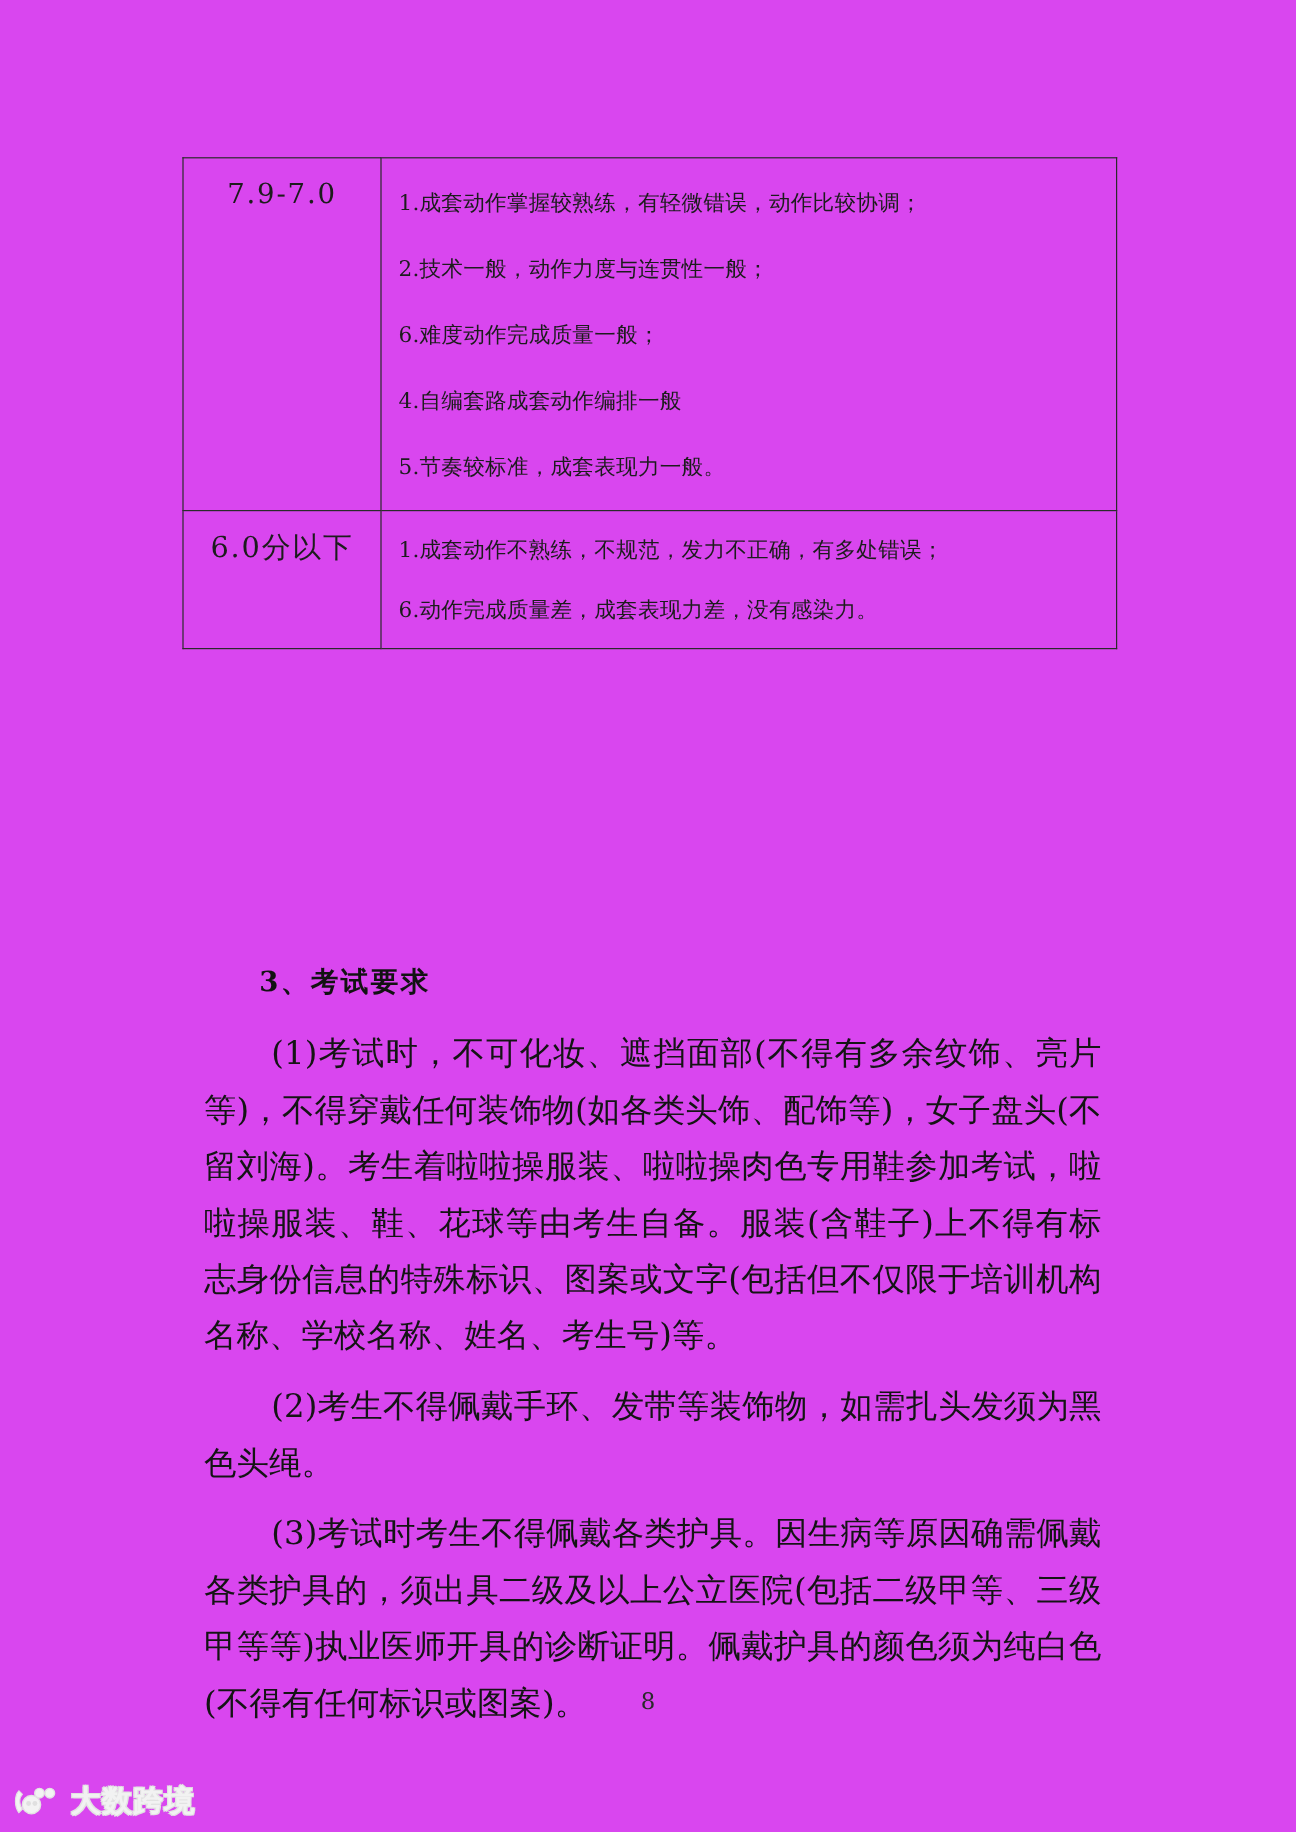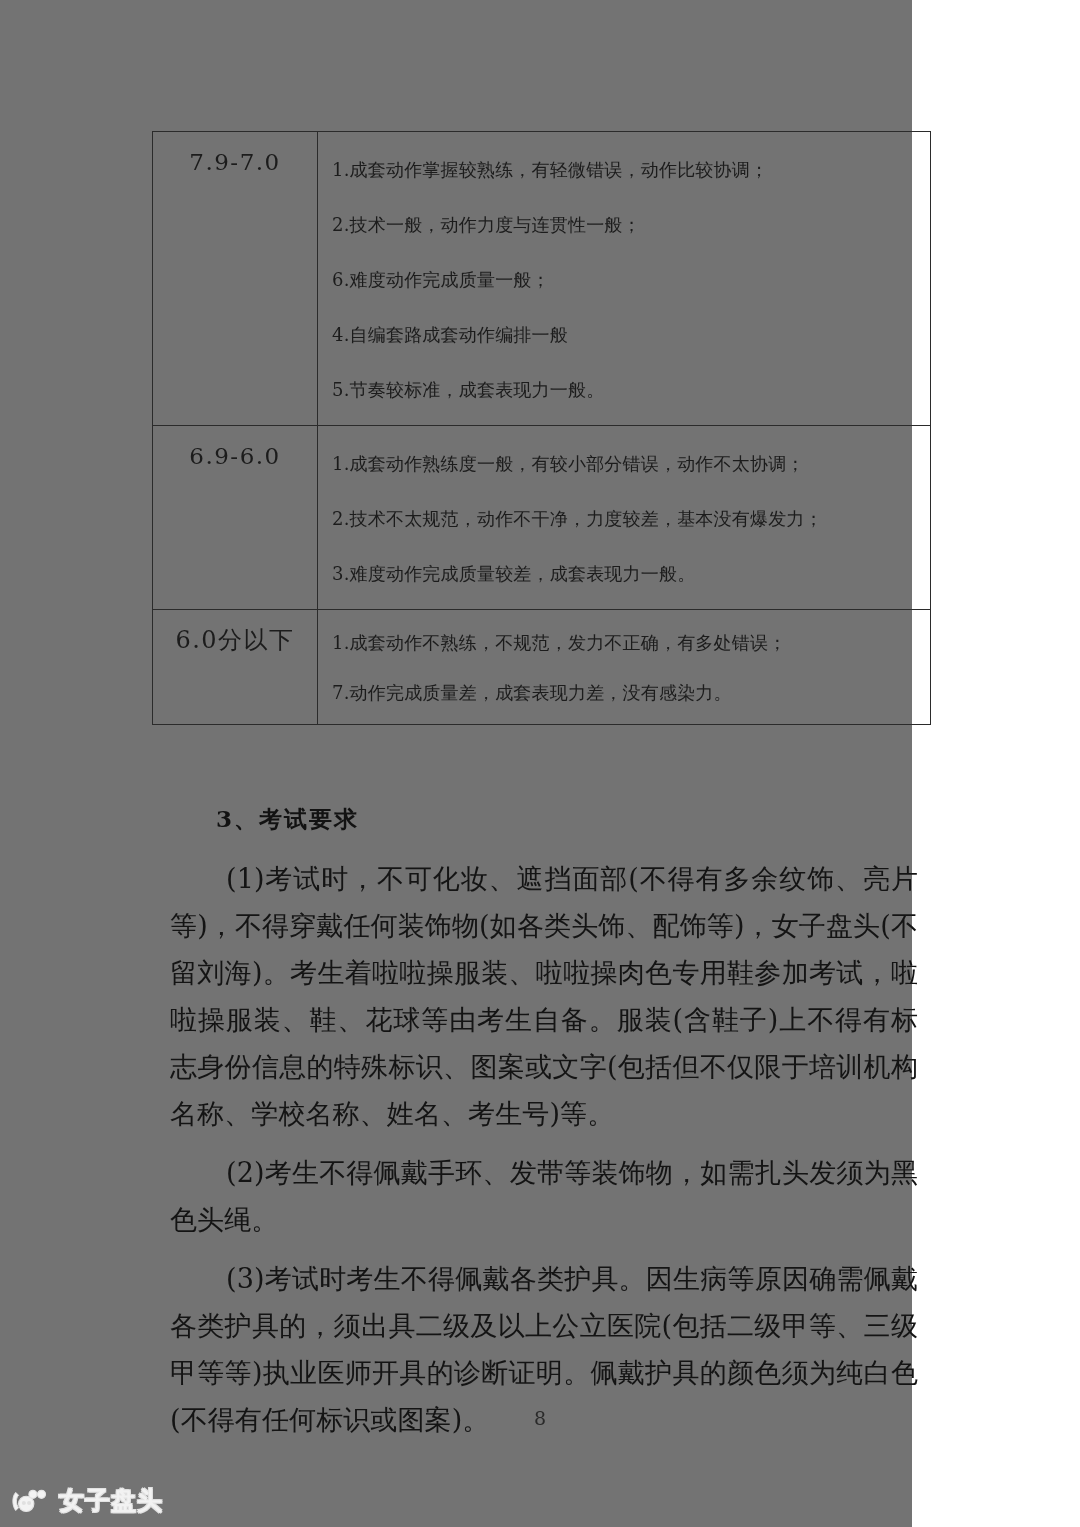--- a/index.html
+++ b/index.html
@@ -14,23 +14,23 @@
     position: relative;
     font-family: "DejaVu Serif", "Liberation Serif", serif;
     color: #1a1a1a;
     overflow: hidden;
   }
 
   
   #page {
     position: absolute;
     left: 0; top: 0;
-    width: 912px;
+    width: 1080px;
     height: 1527px;
-    background: #737373;
+    background: #d946ef;
   }
 
   
   #grade-table {
     position: absolute;
     left: 152px;
     top: 131px;
     width: 776px;
     border-collapse: collapse;
     table-layout: fixed;
@@ -160,40 +160,28 @@
         <td class="col-desc">
           <div class="desc-cell">
             <div class="desc-line">1.成套动作掌握较熟练，有轻微错误，动作比较协调；</div>
             <div class="desc-line">2.技术一般，动作力度与连贯性一般；</div>
             <div class="desc-line">6.难度动作完成质量一般；</div>
             <div class="desc-line">4.自编套路成套动作编排一般</div>
             <div class="desc-line">5.节奏较标准，成套表现力一般。</div>
           </div>
         </td>
       </tr>
-      <tr class="row-b">
-        <td class="col-score">
-          <div class="score-cell">6.9-6.0</div>
-        </td>
-        <td class="col-desc">
-          <div class="desc-cell">
-            <div class="desc-line">1.成套动作熟练度一般，有较小部分错误，动作不太协调；</div>
-            <div class="desc-line">2.技术不太规范，动作不干净，力度较差，基本没有爆发力；</div>
-            <div class="desc-line">3.难度动作完成质量较差，成套表现力一般。</div>
-          </div>
-        </td>
-      </tr>
       <tr class="row-c">
         <td class="col-score">
           <div class="score-cell">6.0分以下</div>
         </td>
         <td class="col-desc">
           <div class="desc-cell">
             <div class="desc-line">1.成套动作不熟练，不规范，发力不正确，有多处错误；</div>
-            <div class="desc-line">7.动作完成质量差，成套表现力差，没有感染力。</div>
+            <div class="desc-line">6.动作完成质量差，成套表现力差，没有感染力。</div>
           </div>
         </td>
       </tr>
     </tbody>
   </table>
 
   <div id="prose">
     <h3 class="heading">3、考试要求</h3>
     <p class="para">(1)考试时，不可化妆、遮挡面部(不得有多余纹饰、亮片等)，不得穿戴任何装饰物(如各类头饰、配饰等)，女子盘头(不留刘海)。考生着啦啦操服装、啦啦操肉色专用鞋参加考试，啦啦操服装、鞋、花球等由考生自备。服装(含鞋子)上不得有标志身份信息的特殊标识、图案或文字(包括但不仅限于培训机构名称、学校名称、姓名、考生号)等。</p>
     <p class="para">(2)考生不得佩戴手环、发带等装饰物，如需扎头发须为黑色头绳。</p>
@@ -204,16 +192,16 @@
 
   <div id="watermark">
     <svg class="wm-logo" viewBox="0 0 44 30" aria-hidden="true">
       <path d="M6 6 C2 10, 2 20, 6 25 L9 22 C6 18, 6 12, 9 9 Z" fill="#f3f3f3" stroke="#e3e3e3" stroke-width="1"></path>
       <circle cx="17" cy="18" r="8" fill="#f3f3f3" stroke="#e3e3e3" stroke-width="1.2"></circle>
       <circle cx="14.5" cy="17" r="2.1" fill="#e0e0e0"></circle>
       <circle cx="20" cy="17" r="2.1" fill="#e0e0e0"></circle>
       <circle cx="24" cy="8" r="4.2" fill="#f3f3f3" stroke="#e3e3e3" stroke-width="1.2"></circle>
       <circle cx="33" cy="8" r="4.2" fill="#f3f3f3" stroke="#e3e3e3" stroke-width="1.2"></circle>
     </svg>
-    <span class="wm-text">女子盘头</span>
+    <span class="wm-text">大数跨境</span>
   </div>
 
 </div>
 
 </body></html>

